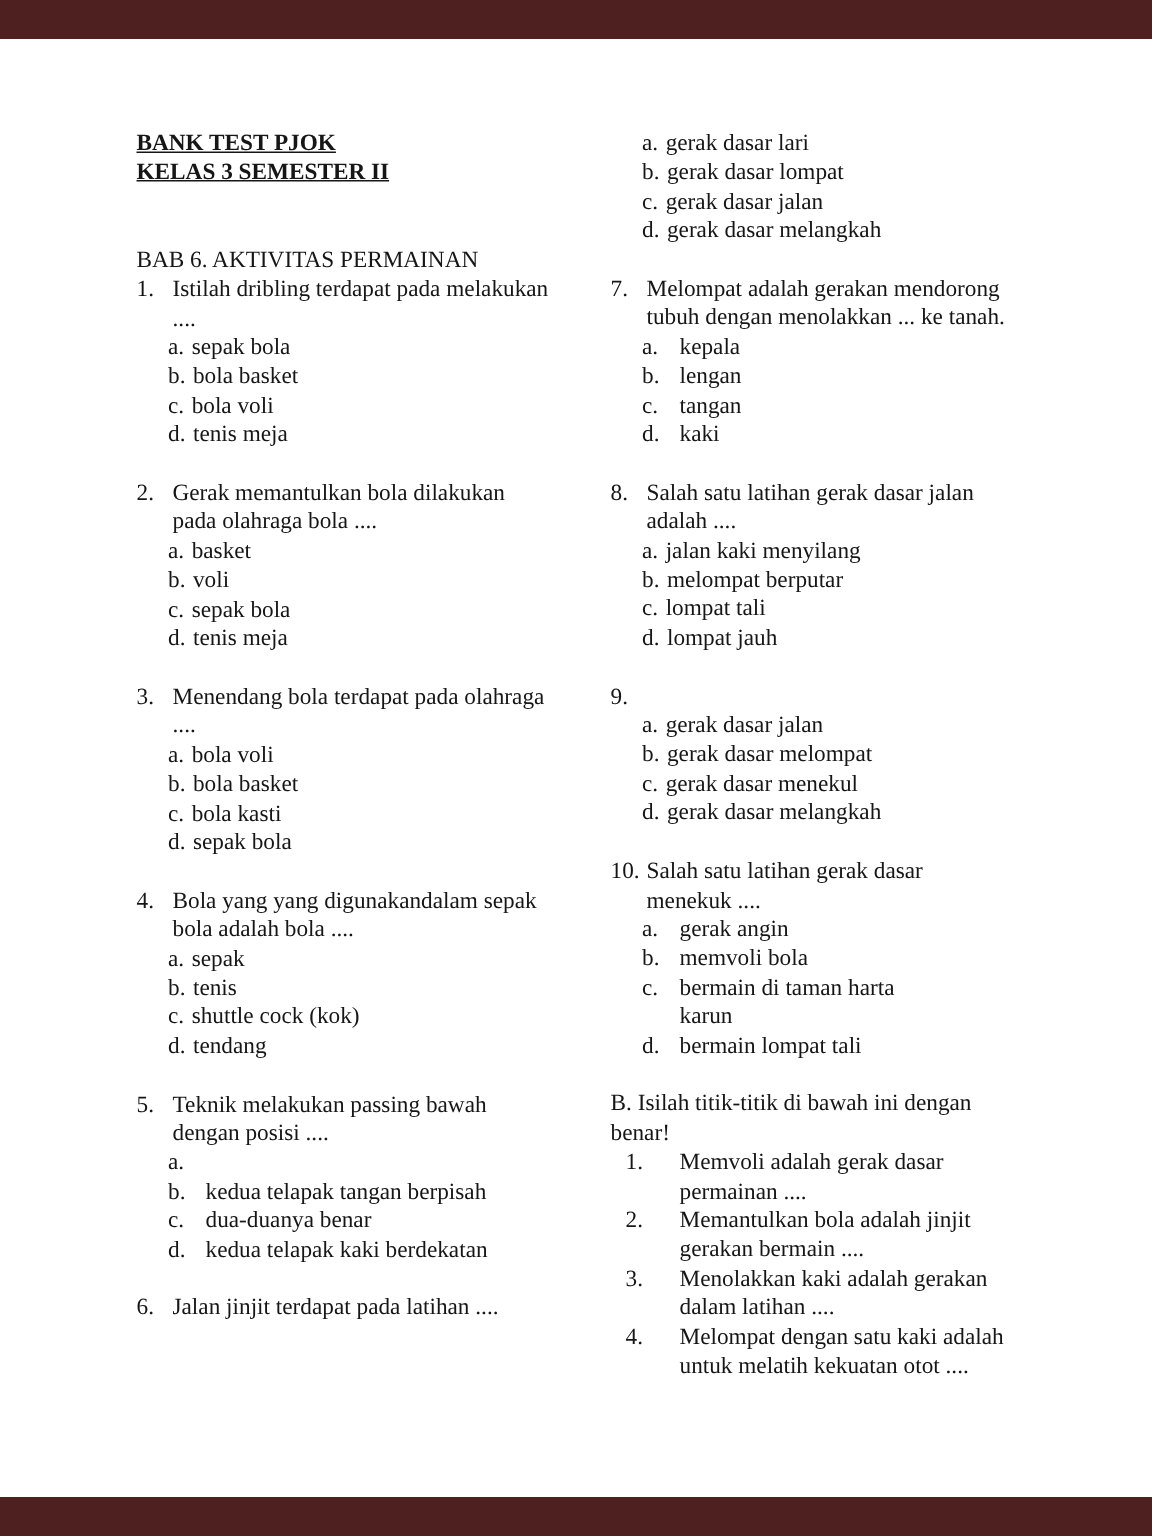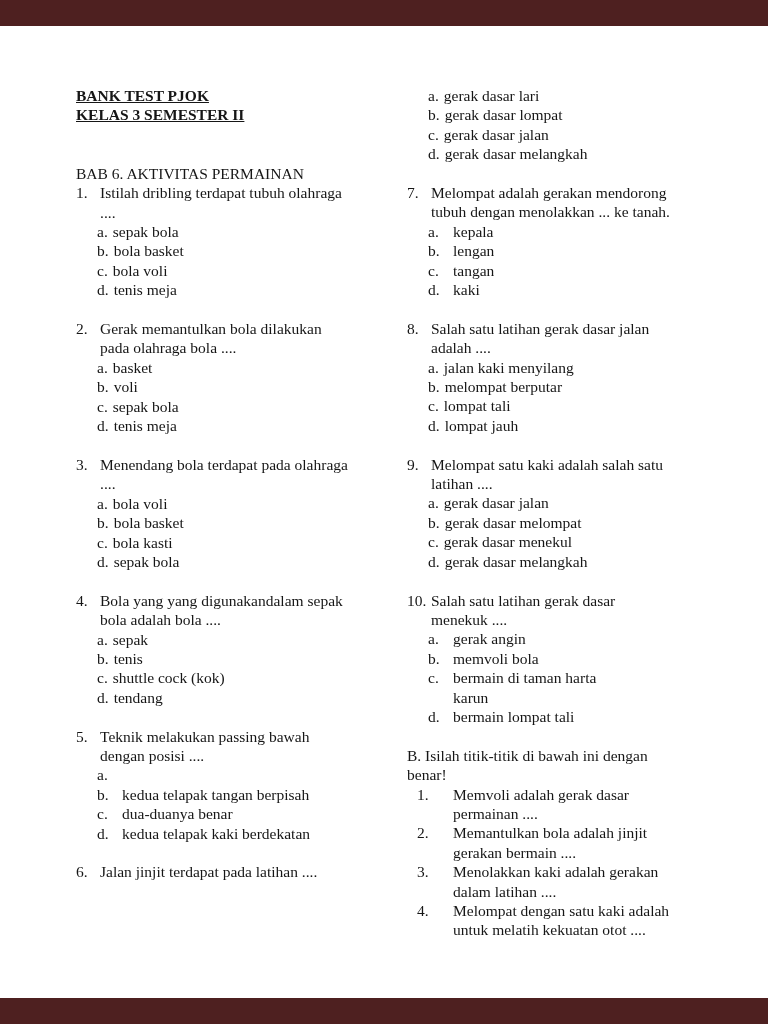--- a/index.html
+++ b/index.html
@@ -14,21 +14,21 @@
   .viewer-bar {
     position: absolute; left: 0; width: 768px; height: 26px;
     background: #4e2020;
   }
   .viewer-bar.top { top: 0; }
   .viewer-bar.bottom { bottom: 0; }
   .col {
     position: absolute; top: 86px;
     font-size: 15.5px; line-height: 19.4px;
   }
-  #col-left  { left: 76px;  width: 304px; }
+  #col-left  { left: 91px;  width: 304px; }
   #col-right { left: 407px; width: 308px; }
   .block { margin-bottom: 19.4px; }
   .block.title { margin-bottom: 39px; font-weight: bold; }
   .title-line { text-decoration: underline; }
   .block.heading { font-weight: normal; margin-bottom: 0; }
   .block.para { margin-bottom: 0; white-space: pre-line; }
   .q-row { display: flex; }
   .q-num { width: 24px; flex-shrink: 0; }
   .q-text { white-space: pre-line; }
   .opts { margin-left: 21px; }
@@ -49,21 +49,21 @@
 
 <div id="col-left" class="col">
     <div class="block title">
       <div class="title-line">BANK TEST PJOK</div>
       <div class="title-line">KELAS 3 SEMESTER II</div>
     </div>
     <div class="block heading">BAB 6. AKTIVITAS PERMAINAN</div>
     <div class="block question">
       <div class="q-row">
         <span class="q-num">1.</span>
-        <div class="q-text">Istilah dribling terdapat tubuh olahraga
+        <div class="q-text">Istilah dribling terdapat pada melakukan
 ....</div>
       </div>
       <div class="opts opts-inline">
         <div class="opt">
           <span class="opt-marker">a.</span>
           <span class="opt-text">sepak bola</span>
         </div>
         <div class="opt">
           <span class="opt-marker">b.</span>
           <span class="opt-text">bola basket</span>
@@ -251,22 +251,20 @@
         </div>
         <div class="opt">
           <span class="opt-marker">d.</span>
           <span class="opt-text">lompat jauh</span>
         </div>
       </div>
     </div>
     <div class="block question">
       <div class="q-row">
         <span class="q-num">9.</span>
-        <div class="q-text">Melompat satu kaki adalah salah satu
-latihan ....</div>
       </div>
       <div class="opts opts-inline">
         <div class="opt">
           <span class="opt-marker">a.</span>
           <span class="opt-text">gerak dasar jalan</span>
         </div>
         <div class="opt">
           <span class="opt-marker">b.</span>
           <span class="opt-text">gerak dasar melompat</span>
         </div>

